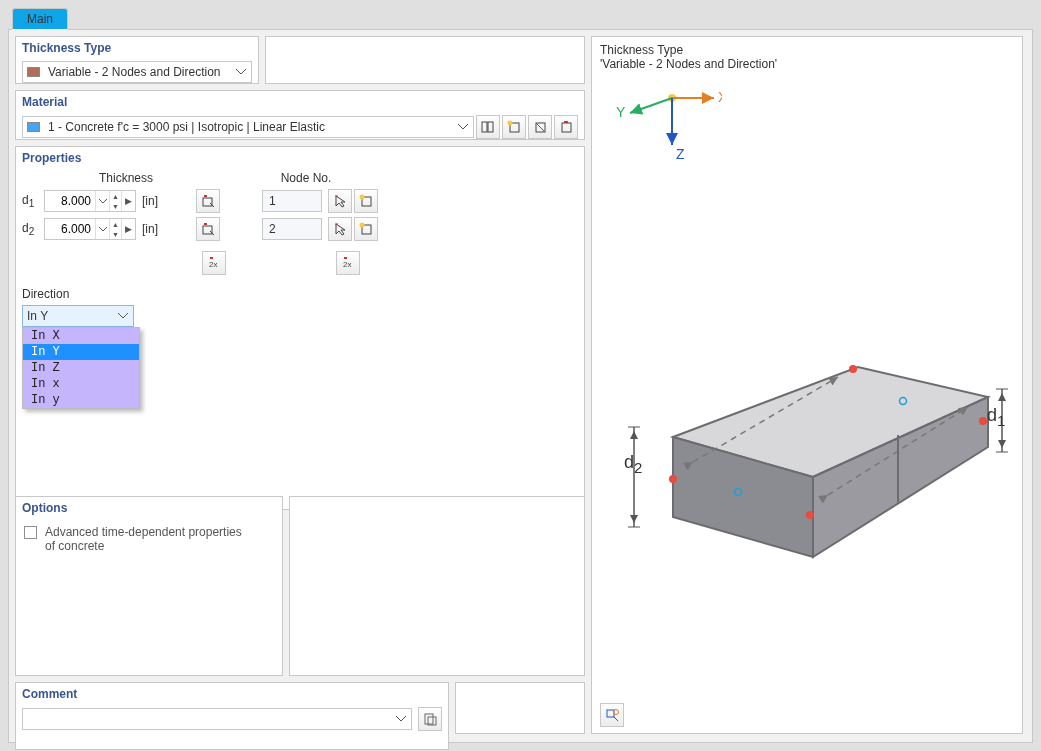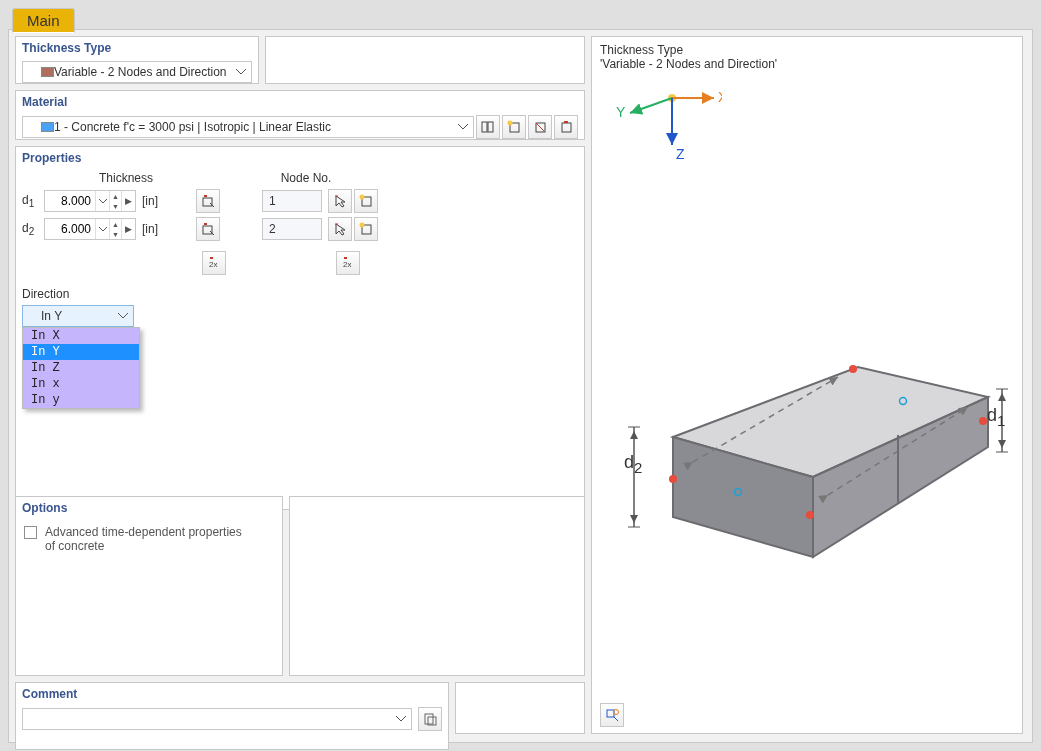--- a/index.html
+++ b/index.html
@@ -20,26 +20,26 @@
   }
   
   .tabstrip {
     position: relative;
     height: 22px;
   }
   .tab {
     position: absolute;
     left: 4px;
     top: 0;
-    background: #eab308;
+    background: #0ea5e9;
     border: 1px solid #c8c8c8;
     border-bottom: 1px solid #fff;
     border-radius: 3px 3px 0 0;
     padding: 3px 14px;
-    font-size: 15px;
+    font-size: 12px;
     color: #333;
     z-index: 2;
   }
   .canvas {
     position: absolute;
     left: 8px; right: 8px; top: 29px; bottom: 8px;
     border: 1px solid #c8c8c8;
     background: #f1f1f1;
   }
   .panel {
@@ -52,22 +52,22 @@
     font-weight: 600;
     padding: 4px 6px 6px 6px;
     font-size: 12px;
   }
   .dropdown {
     display: flex;
     align-items: center;
     border: 1px solid #c8c8c8;
     background: #fff;
     height: 22px;
-    padding: 0 2px 0 18px;
-    gap: 0;
+    padding: 0 2px 0 4px;
+    gap: 8px;
     font-size: 12px;
   }
   .dropdown.active {
     border: 1px solid #8ab7e6;
     background: #e6f3ff;
   }
   .dropdown .dd-text { flex: 1; white-space: nowrap; overflow: hidden; text-overflow: ellipsis; }
   .dd-caret {
     width: 16px; height: 100%;
     display: flex; align-items: center; justify-content: center;

